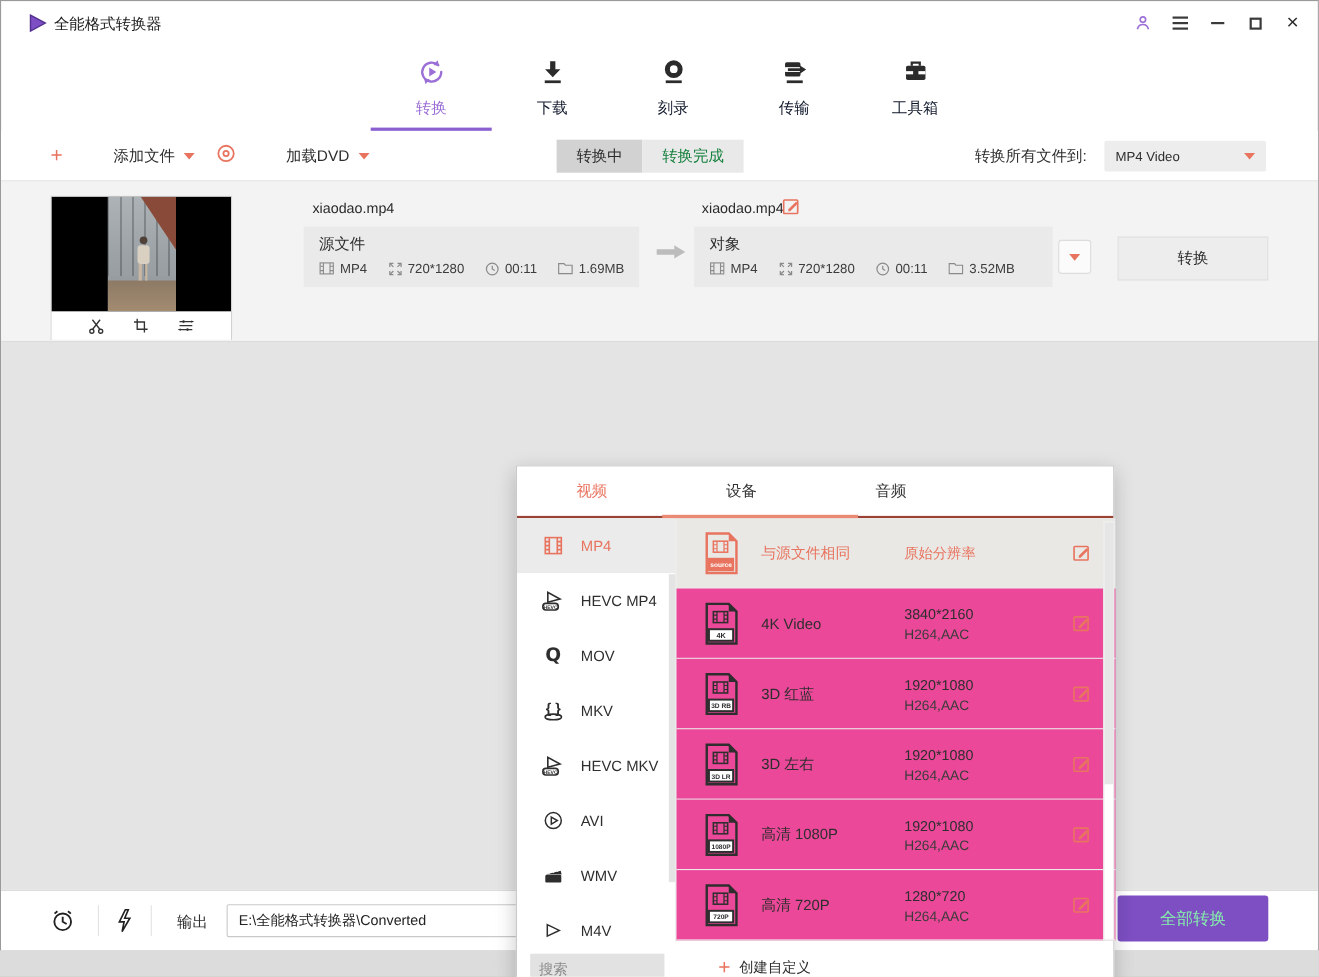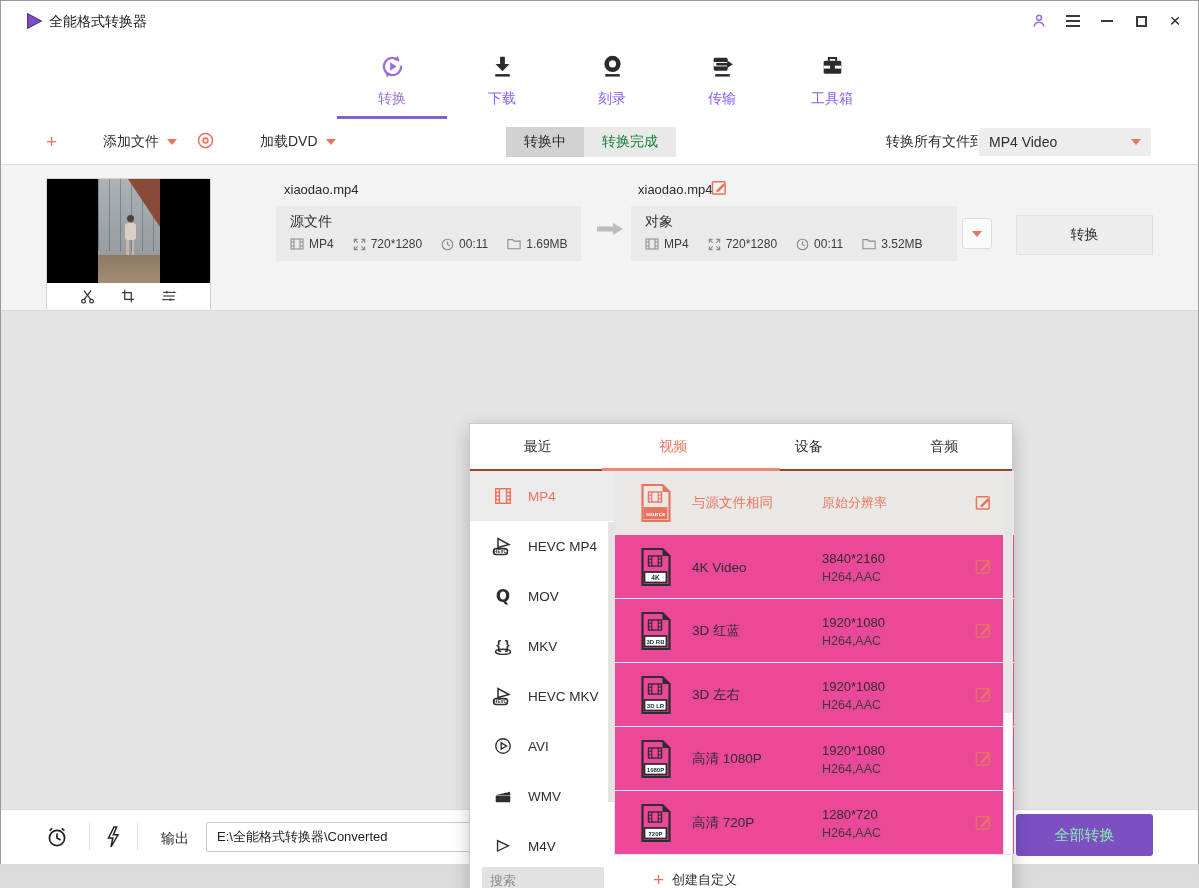--- a/index.html
+++ b/index.html
@@ -15,36 +15,36 @@
   .wc { display:flex; align-items:center; justify-content:center; width:18px; height:18px; cursor:pointer; }
   .menu-lines { display:flex; flex-direction:column; gap:3px; }
   .menu-lines i { display:block; width:14px; height:2px; background:#3a3a3a; }
   .wc-min i { display:block; width:12px; height:2px; background:#3a3a3a; }
   .wc-max i { display:block; width:11px; height:11px; border:2px solid #3a3a3a; }
   .wc-close { font-size:19px; color:#2a2a2a; line-height:18px; }
 
   
   .nav { position:absolute; left:336px; top:40px; width:550px; height:78px; display:flex; }
   .nav-item { width:110px; display:flex; flex-direction:column; align-items:center; justify-content:center; gap:6px; cursor:pointer; }
-  .nav-label { font-size:14px; color:#8b5cf6; }
+  .nav-label { font-size:14px; color:#0f172a; }
   .nav-item.active .nav-label { color:#9b6fd6; }
   .nav-underline { position:absolute; left:336px; top:115px; width:110px; height:3px; background:#8a5fd0; }
 
   
   .toolbar { position:absolute; left:0; top:118px; width:100%; height:46px; background:#fff; border-bottom:1px solid #dcdcdc; }
   .tb-group { position:absolute; display:flex; align-items:center; gap:8px; height:46px; cursor:pointer; }
   .plus { color:#e8745f; font-size:19px; font-weight:400; line-height:18px; }
   .tb-label { font-size:14px; color:#2e2e2e;margin-left:38px; }
   .caret { width:0; height:0; border-left:5px solid transparent; border-right:5px solid transparent; border-top:6px solid #e8745f; display:inline-block; }
   .seg-tabs { position:absolute; left:505px; top:8px; display:flex; }
   .seg { height:30px; padding:0 18px; display:flex; align-items:center; font-size:14px; cursor:pointer; }
   .seg.on { background:#d2d2d2; color:#2b2b2b; }
   .seg.off { background:#e9e9e9; color:#15803d; }
   .convert-to { position:absolute; right:210px; top:0; height:46px; display:flex; align-items:center; font-size:14px; color:#2e2e2e; }
-  .fmt-select { position:absolute; right:47px; top:9px; width:172px; height:28px; background:#ededed; border-radius:2px; display:flex; align-items:center; justify-content:space-between; padding:0 10px; font-size:14px; color:#2e2e2e; cursor:pointer; }
+  .fmt-select { position:absolute; right:47px; top:9px; width:147px; height:28px; background:#ededed; border-radius:2px; display:flex; align-items:center; justify-content:space-between; padding:0 10px; font-size:12px; color:#2e2e2e; cursor:pointer; }
 
   
   .content { position:absolute; left:0; top:164px; width:100%; height:644px; background:#e4e4e4; }
   .file-row { position:absolute; left:0; top:0; width:100%; height:146px; background:#f3f3f3; border-bottom:1px solid #dcdcdc; }
 
   .thumb-card { position:absolute; left:45px; top:13px; width:165px; height:131px; background:#fff; border:1px solid #d2d2d2; }
   .thumb-video { position:relative; width:100%; height:104px; background:#000; overflow:hidden; }
   .scene { position:absolute; left:51px; top:0; width:62px; height:104px; background:linear-gradient(180deg,#aeb3b6 0%,#9aa0a4 52%,#90969a 100%); overflow:hidden; }
   .glass { position:absolute; left:0; top:0; width:100%; height:72px; background:repeating-linear-gradient(90deg,rgba(30,35,40,.28) 0 1.5px,rgba(165,175,180,.12) 1.5px 11px); }
   .roof { position:absolute; right:0; top:0; width:32px; height:48px; background:#8a4a39; clip-path:polygon(0 0,100% 0,100% 100%); }
@@ -372,21 +372,20 @@
       </div>
 
       <div class="dd-btn">
         <span class="caret"></span>
       </div>
       <div class="convert-btn">转换</div>
     </div>
 
     <div class="popup">
       <div class="ptabs">
-        <div class="ptab">最近</div>
         <div class="ptab on">视频</div>
         <div class="ptab">设备</div>
         <div class="ptab">音频</div>
       </div>
       <div class="ptabs-line"></div>
       <div class="ptab-underline"></div>
 
       <div class="fmt-col">
         <div class="fmt-item sel">
           <span class="fico">

